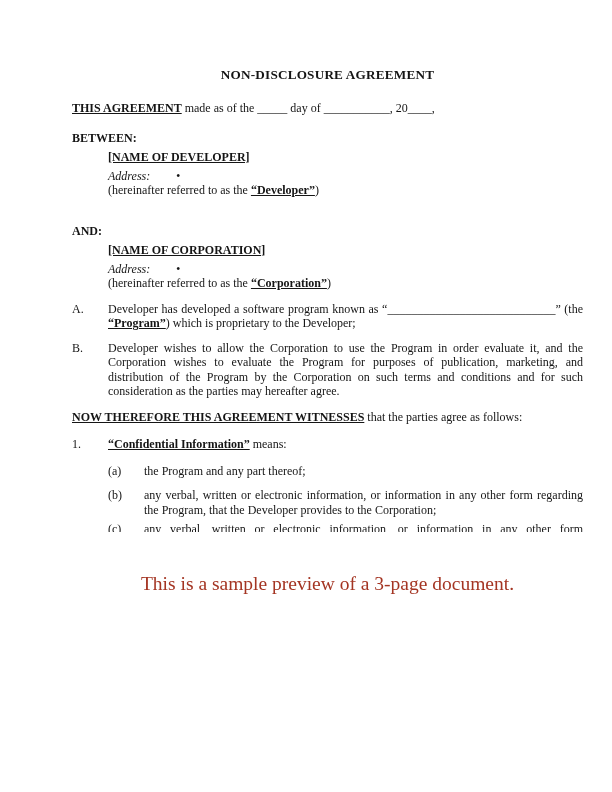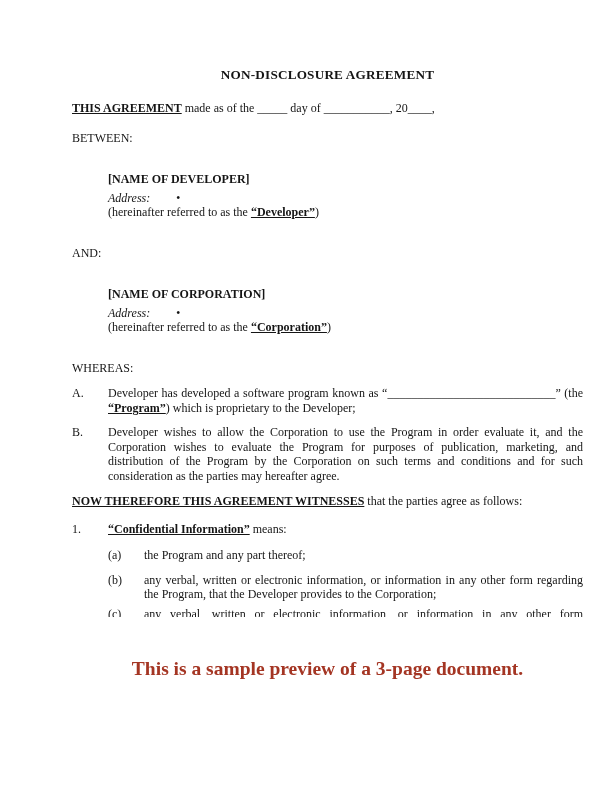--- a/index.html
+++ b/index.html
@@ -26,30 +26,31 @@
   .doc-title {
     margin: 0;
     font-size: 13.2px;
     line-height: 14px;
     font-weight: bold;
     text-align: center;
     letter-spacing: 0.2px;
   }
   .intro { margin-top: 19px; }
   .section-label {
-    font-weight: normal;
+    font-weight: bold;
   }
   .between-label { margin-top: 15px; }
   .and-label { margin-top: 26px; }
   .whereas-label { margin-top: 26px; }
 
   .party { margin-left: 36px; }
   .party-name {
-    margin-top: 27px;
+    margin-top: 5px;
     font-weight: bold;
+    text-decoration: underline;
   }
   .address-line { margin-top: 4px; font-style: italic; }
   .addr-label {
     display: inline-block;
     width: 68px;
   }
   .hereinafter { margin-top: 0; }
 
   .hang {
     display: flex;
@@ -74,21 +75,21 @@
   .sub-b { margin-top: 10px; }
   .sub-c {
     margin-top: 5px;
     height: 10px;
     overflow: hidden;
   }
 
   .notice {
     margin-top: 40px;
     text-align: center;
-    font-weight: bold;
+    font-weight: normal;
     font-size: 19.5px;
     line-height: 24px;
   }
 </style>
 </head>
 <body>
 
 <div class="page">
 
   <h1 class="doc-title">NON-DISCLOSURE AGREEMENT</h1>
@@ -104,21 +105,20 @@
   </div>
 
   <p class="section-label and-label">AND:</p>
 
   <div class="party">
     <p class="party-name">[NAME OF CORPORATION]</p>
     <p class="address-line"><span class="addr-label">Address:</span><span>•</span></p>
     <p class="hereinafter"><span>(hereinafter referred to as the </span><b>“Corporation”</b><span>)</span></p>
   </div>
 
-  <p class="section-label whereas-label">WHEREAS:</p>
 
   <div class="hang recital recital-a">
     <span class="hang-label">A.</span>
     <div class="hang-body justify"><span>Developer has developed a software program known as “____________________________” (the </span><b>“Program”</b><span>) which is proprietary to the Developer;</span></div>
   </div>
 
   <div class="hang recital">
     <span class="hang-label">B.</span>
     <div class="hang-body justify">Developer wishes to allow the Corporation to use the Program in order evaluate it, and the Corporation wishes to evaluate the Program for purposes of publication, marketing, and distribution of the Program by the Corporation on such terms and conditions and for such consideration as the parties may hereafter agree.</div>
   </div>

